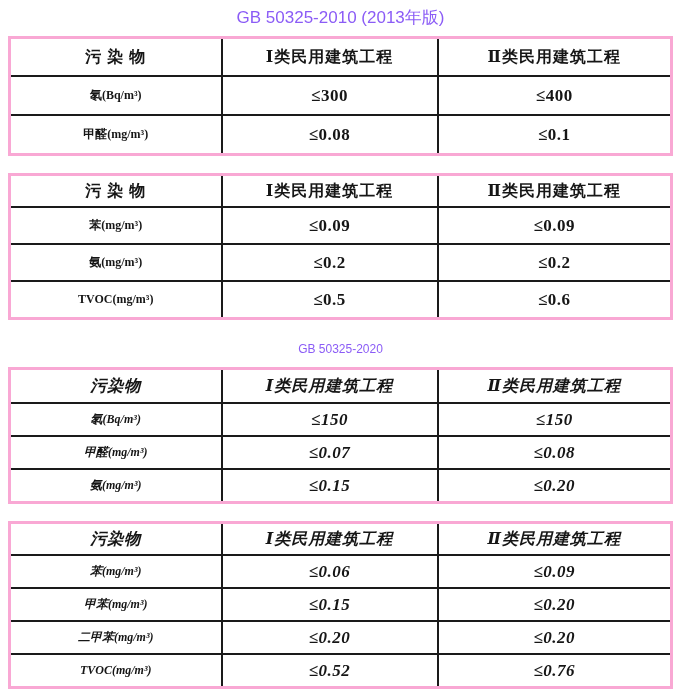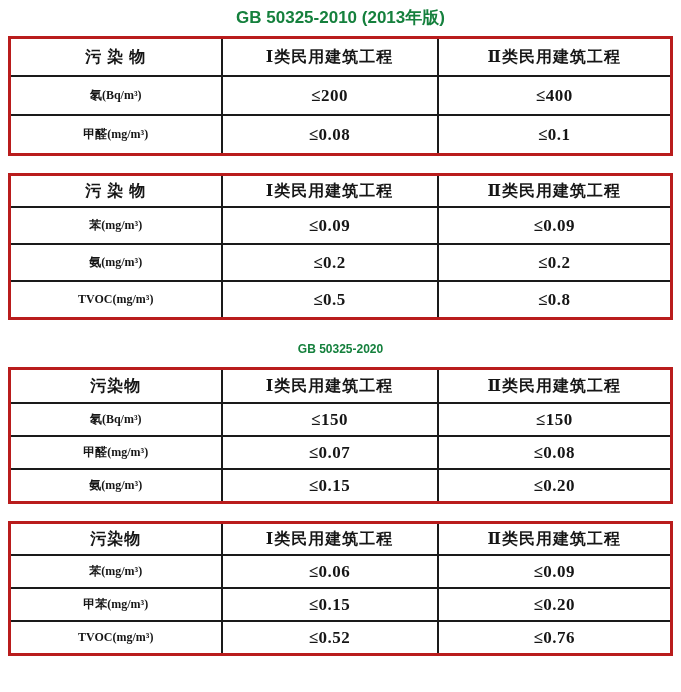--- a/index.html
+++ b/index.html
@@ -13,38 +13,38 @@
     color: #161616;
   }
   .page {
     width: 681px;
     height: 692px;
     padding-top: 6px;
     box-sizing: border-box;
   }
   .std-title {
     text-align: center;
-    color: #15803d;
+    color: #8b5cf6;
     font-family: "Liberation Sans", "DejaVu Sans", sans-serif;
     font-size: 17px;
-    font-weight: 700;
+    font-weight: 400;
     line-height: 24px;
     height: 24px;
     margin-bottom: 6px;
   }
   .std-title.second {
     margin-top: 17px;
     font-size: 12px;
   }
   table.t {
     border-collapse: collapse;
     table-layout: fixed;
     width: 662px;
     margin: 0 auto 17px auto;
-    border: 3px solid #b91c1c;
+    border: 3px solid #f9a8d4;
   }
   table.t th, table.t td {
     border: 2px solid #1a1a1a;
     text-align: center;
     vertical-align: middle;
     padding: 0;
     overflow: hidden;
   }
   col.c1 { width: 212px; }
   col.c2 { width: 216px; }
@@ -65,21 +65,21 @@
   }
   
   .t1 th { height: 36px; }
   .t1 td { height: 37px; }
   .t2 th { height: 30px; }
   .t2 td { height: 35px; }
   .t3 th { height: 32px; }
   .t3 td { height: 31px; }
   .t4 th { height: 30px; }
   .t4 td { height: 31px; }
-  .t3, .t4 { margin-bottom: 14px; }
+  .t3, .t4 { margin-bottom: 14px; font-style: italic; }
 </style>
 </head>
 <body>
 
 <div class="page">
 
   <div class="std-title">GB 50325-2010 (2013年版)</div>
 
   <table class="t t1">
     <colgroup>
@@ -90,21 +90,21 @@
     <thead>
       <tr>
         <th>污 染 物</th>
         <th>Ⅰ类民用建筑工程</th>
         <th>Ⅱ类民用建筑工程</th>
       </tr>
     </thead>
     <tbody>
       <tr>
         <td class="lbl">氡(Bq/m³)</td>
-        <td class="val">≤200</td>
+        <td class="val">≤300</td>
         <td class="val">≤400</td>
       </tr>
       <tr>
         <td class="lbl">甲醛(mg/m³)</td>
         <td class="val">≤0.08</td>
         <td class="val">≤0.1</td>
       </tr>
     </tbody>
   </table>
 
@@ -128,21 +128,21 @@
         <td class="val">≤0.09</td>
       </tr>
       <tr>
         <td class="lbl">氨(mg/m³)</td>
         <td class="val">≤0.2</td>
         <td class="val">≤0.2</td>
       </tr>
       <tr>
         <td class="lbl">TVOC(mg/m³)</td>
         <td class="val">≤0.5</td>
-        <td class="val">≤0.8</td>
+        <td class="val">≤0.6</td>
       </tr>
     </tbody>
   </table>
 
   <div class="std-title second">GB 50325-2020</div>
 
   <table class="t t3">
     <colgroup>
         <col class="c1">
         <col class="c2">
@@ -192,20 +192,25 @@
         <td class="lbl">苯(mg/m³)</td>
         <td class="val">≤0.06</td>
         <td class="val">≤0.09</td>
       </tr>
       <tr>
         <td class="lbl">甲苯(mg/m³)</td>
         <td class="val">≤0.15</td>
         <td class="val">≤0.20</td>
       </tr>
       <tr>
+        <td class="lbl">二甲苯(mg/m³)</td>
+        <td class="val">≤0.20</td>
+        <td class="val">≤0.20</td>
+      </tr>
+      <tr>
         <td class="lbl">TVOC(mg/m³)</td>
         <td class="val">≤0.52</td>
         <td class="val">≤0.76</td>
       </tr>
     </tbody>
   </table>
 
 </div>
 
 </body></html>

